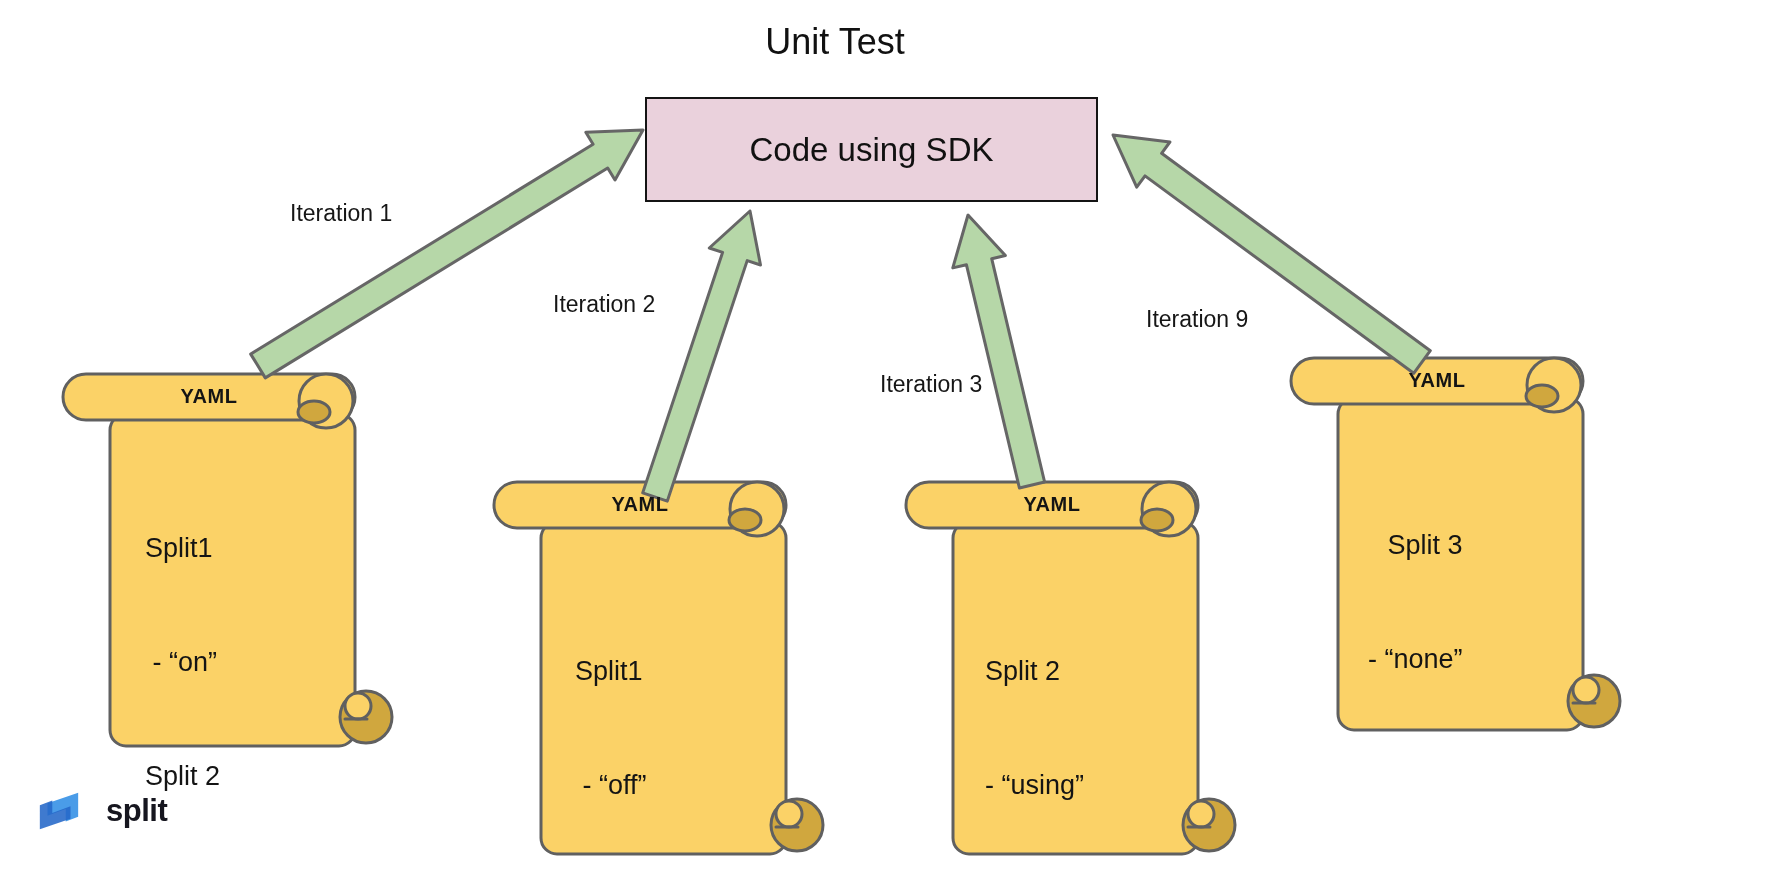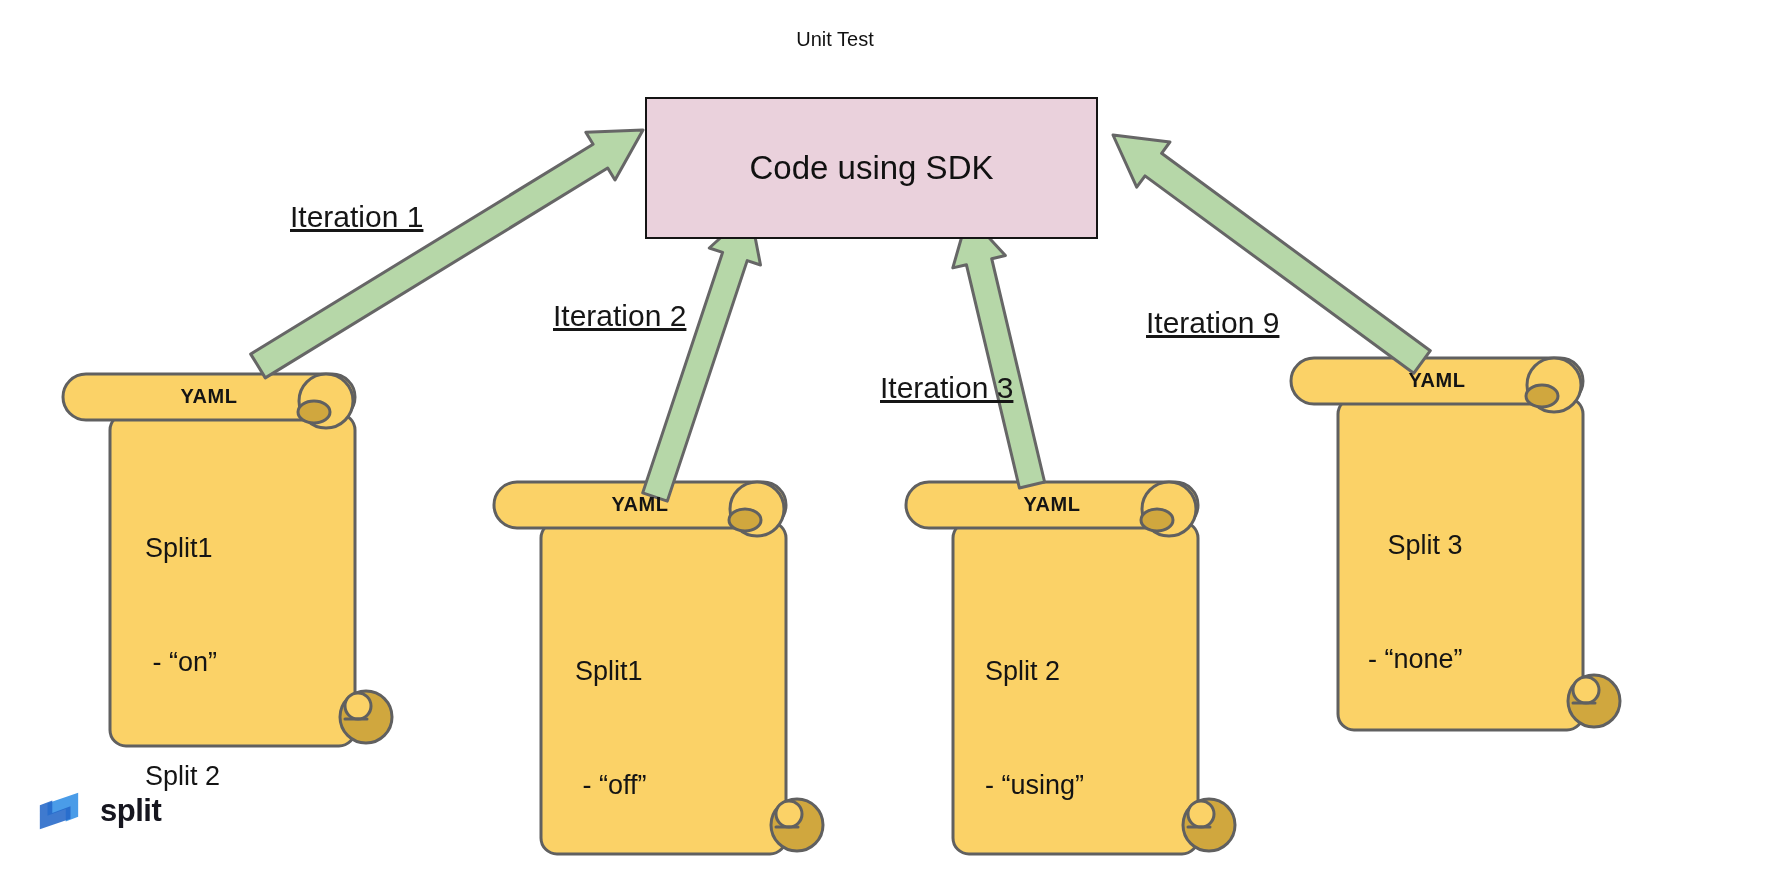--- a/index.html
+++ b/index.html
@@ -2,39 +2,39 @@
 <html><head>
 <meta charset="utf-8">
 <style>
   html,body { margin:0; padding:0; background:#ffffff; }
   .stage {
     position:relative; width:1778px; height:870px; background:#ffffff;
     font-family:"Liberation Sans", sans-serif; color:#111; overflow:hidden;
   }
   .abs { position:absolute; }
   .title {
-    left:660px; top:28px; width:350px; text-align:center;
-    font-size:20px; color:#111;
+    left:660px; top:21px; width:350px; text-align:center;
+    font-size:36px; color:#111;
   }
   .sdk-box {
-    left:645px; top:97px; width:453px; height:142px;
+    left:645px; top:97px; width:453px; height:105px;
     background:#ead1dc; border:2px solid #141414; box-sizing:border-box;
     display:flex; align-items:center; justify-content:center;
     font-size:33px; color:#111;
   }
-  .iter-label { font-size:30px; color:#161616; white-space:nowrap;text-decoration:underline; }
+  .iter-label { font-size:23px; color:#161616; white-space:nowrap; }
   .yaml-label {
     width:292px; text-align:center; font-weight:bold; font-size:20px;
     letter-spacing:0.5px; color:#141414;
   }
   .scroll-text {
     font-size:27px; line-height:38px; color:#141414; white-space:pre;
   }
   svg.layer { position:absolute; left:0; top:0; }
-  .logo { left:36px; top:784px; display:flex; align-items:center; gap:18px; }
+  .logo { left:36px; top:784px; display:flex; align-items:center; gap:24px; }
   .logo-text {
     font-size:31px; font-weight:700; color:#16161f; letter-spacing:-0.5px;
     line-height:54px;
   }
 </style>
 </head>
 <body>
 
 <div class="stage">
 
@@ -68,21 +68,21 @@
     </g>
   </svg>
 
   <div class="abs title">Unit Test</div>
 
   <div class="abs sdk-box">
     <span>Code using SDK</span>
   </div>
 
   <div class="abs iter-label" style="left:290px;  top:200px;">Iteration 1</div>
-  <div class="abs iter-label" style="left:553px;  top:291px;margin-top:8px;">Iteration 2</div>
+  <div class="abs iter-label" style="left:553px;  top:291px;">Iteration 2</div>
   <div class="abs iter-label" style="left:880px;  top:371px;">Iteration 3</div>
   <div class="abs iter-label" style="left:1146px; top:306px;">Iteration 9</div>
 
   <div class="abs yaml-label" style="left:63px;   top:385px;">YAML</div>
   <div class="abs yaml-label" style="left:494px;  top:493px;">YAML</div>
   <div class="abs yaml-label" style="left:906px;  top:493px;">YAML</div>
   <div class="abs yaml-label" style="left:1291px; top:369px;">YAML</div>
 
   <div class="abs scroll-text" style="left:145px; top:453px;">
     <div>Split1</div>

